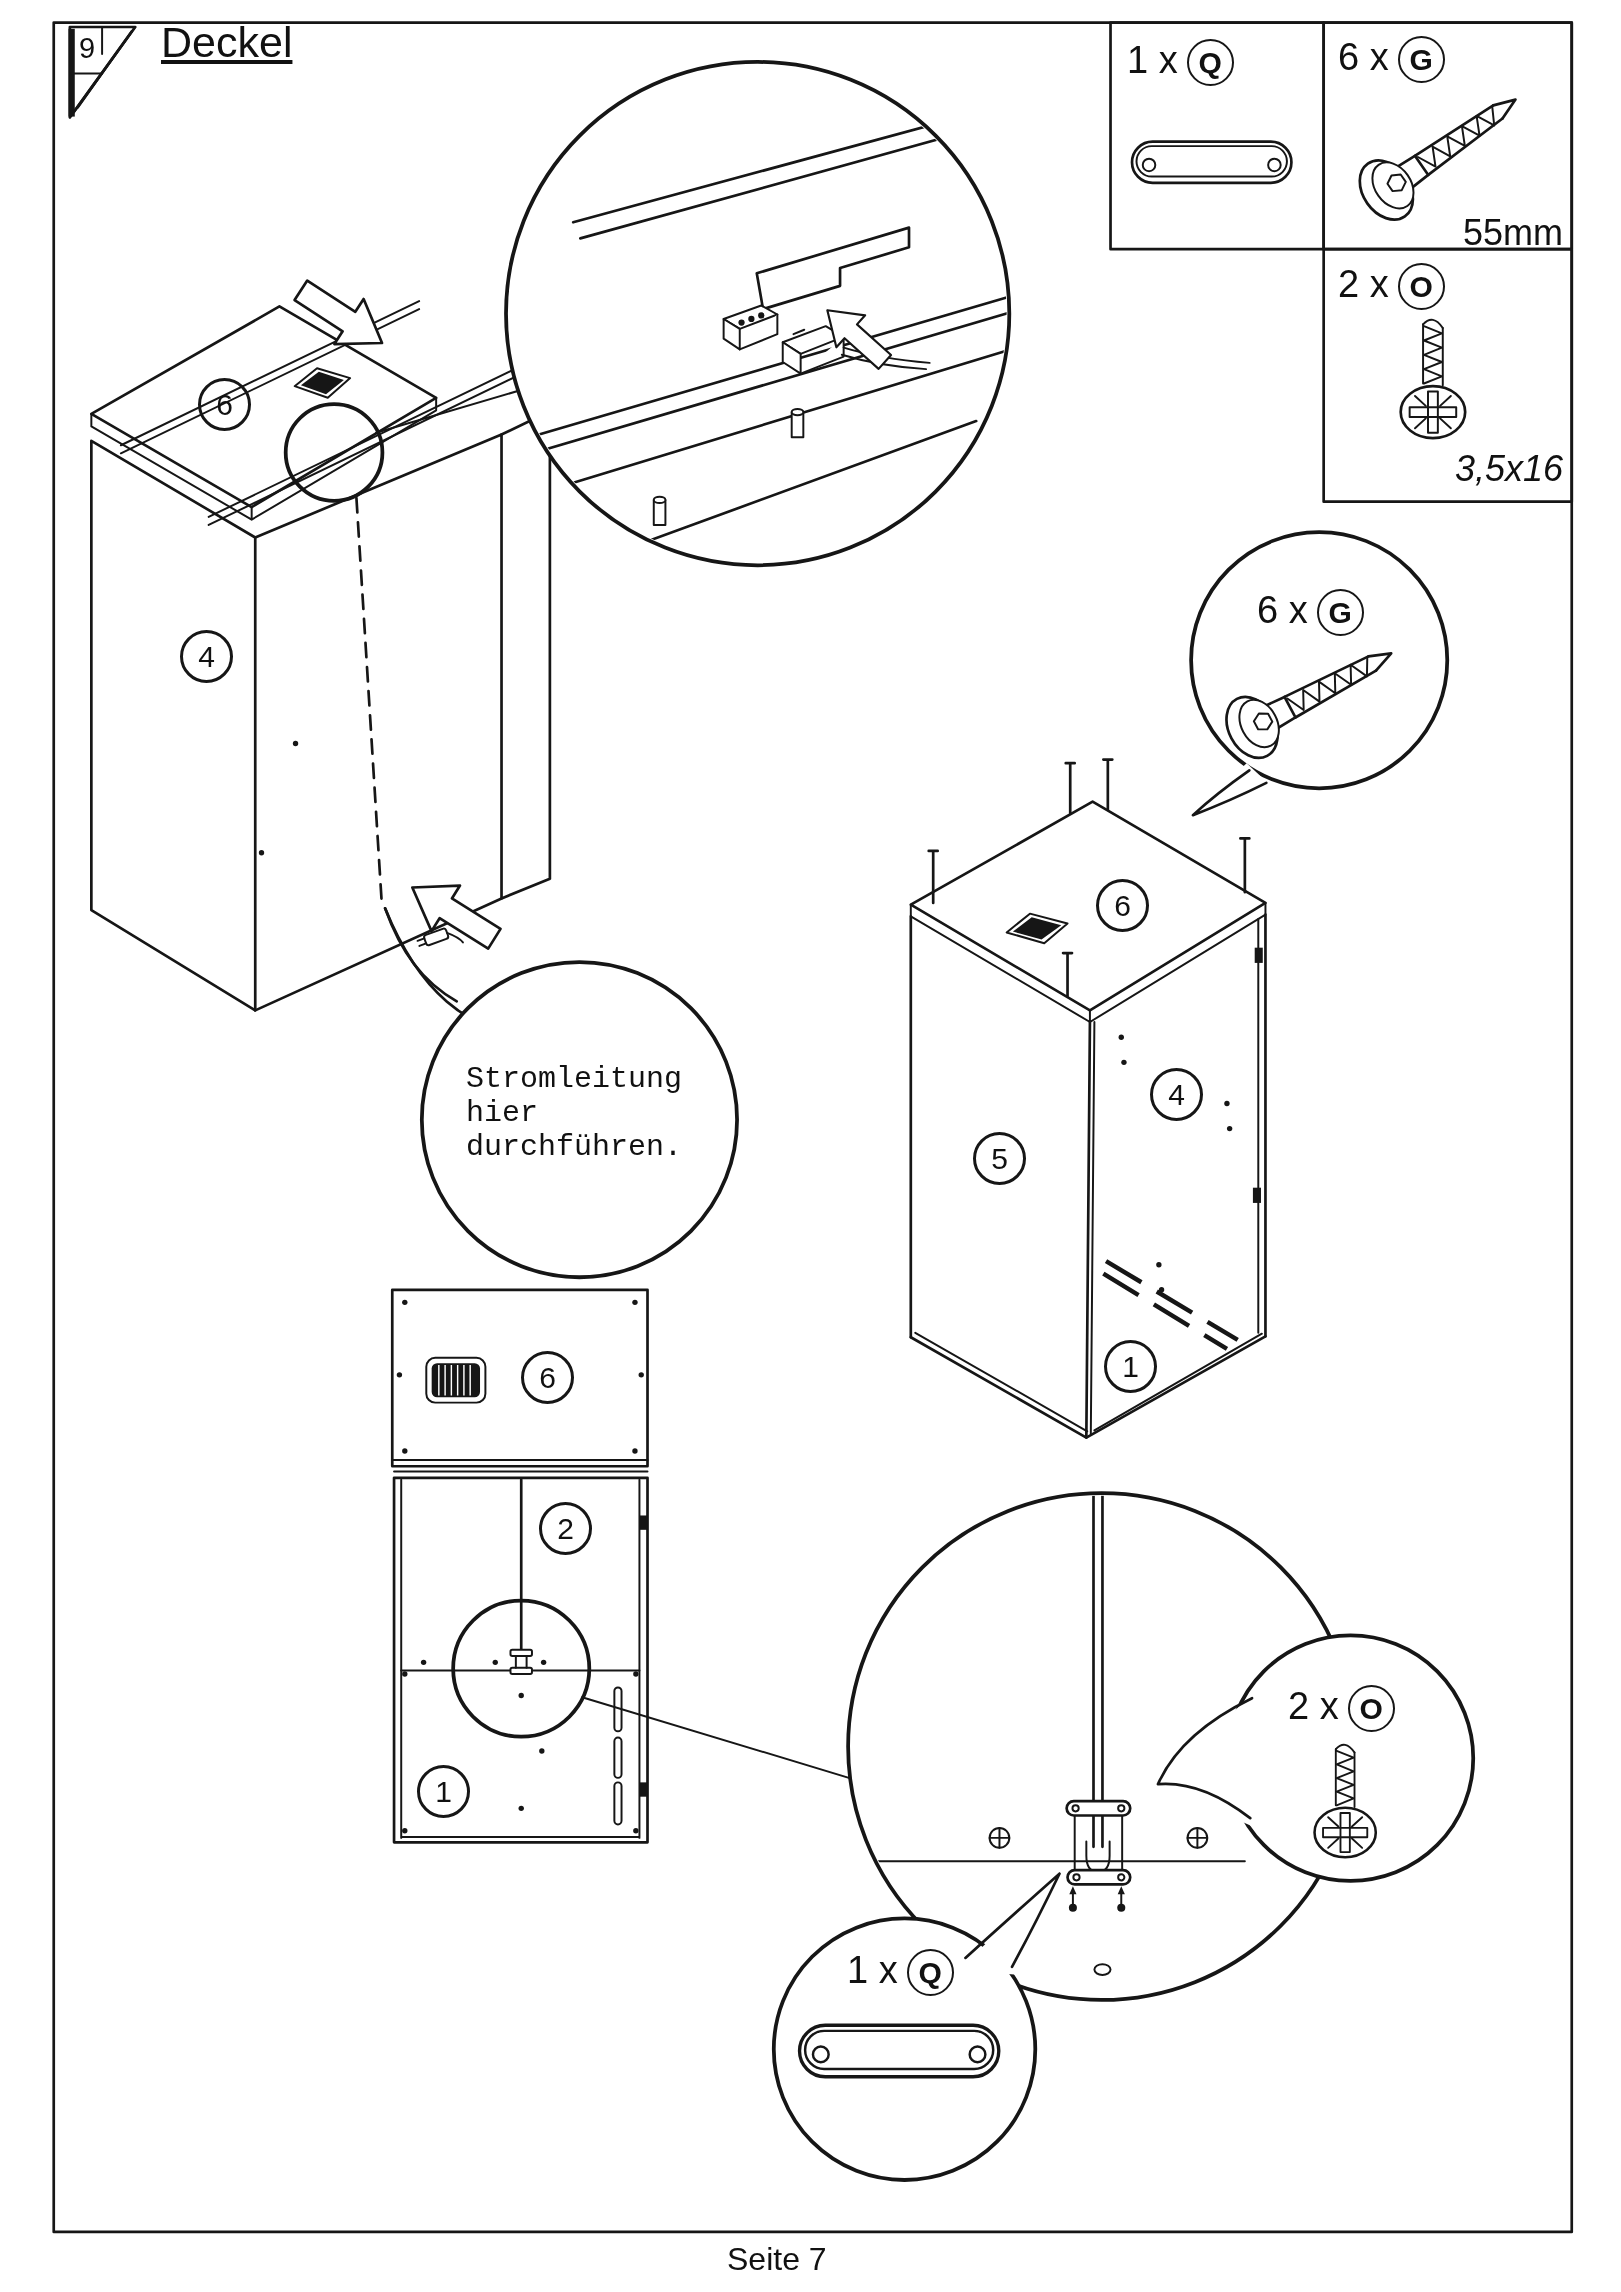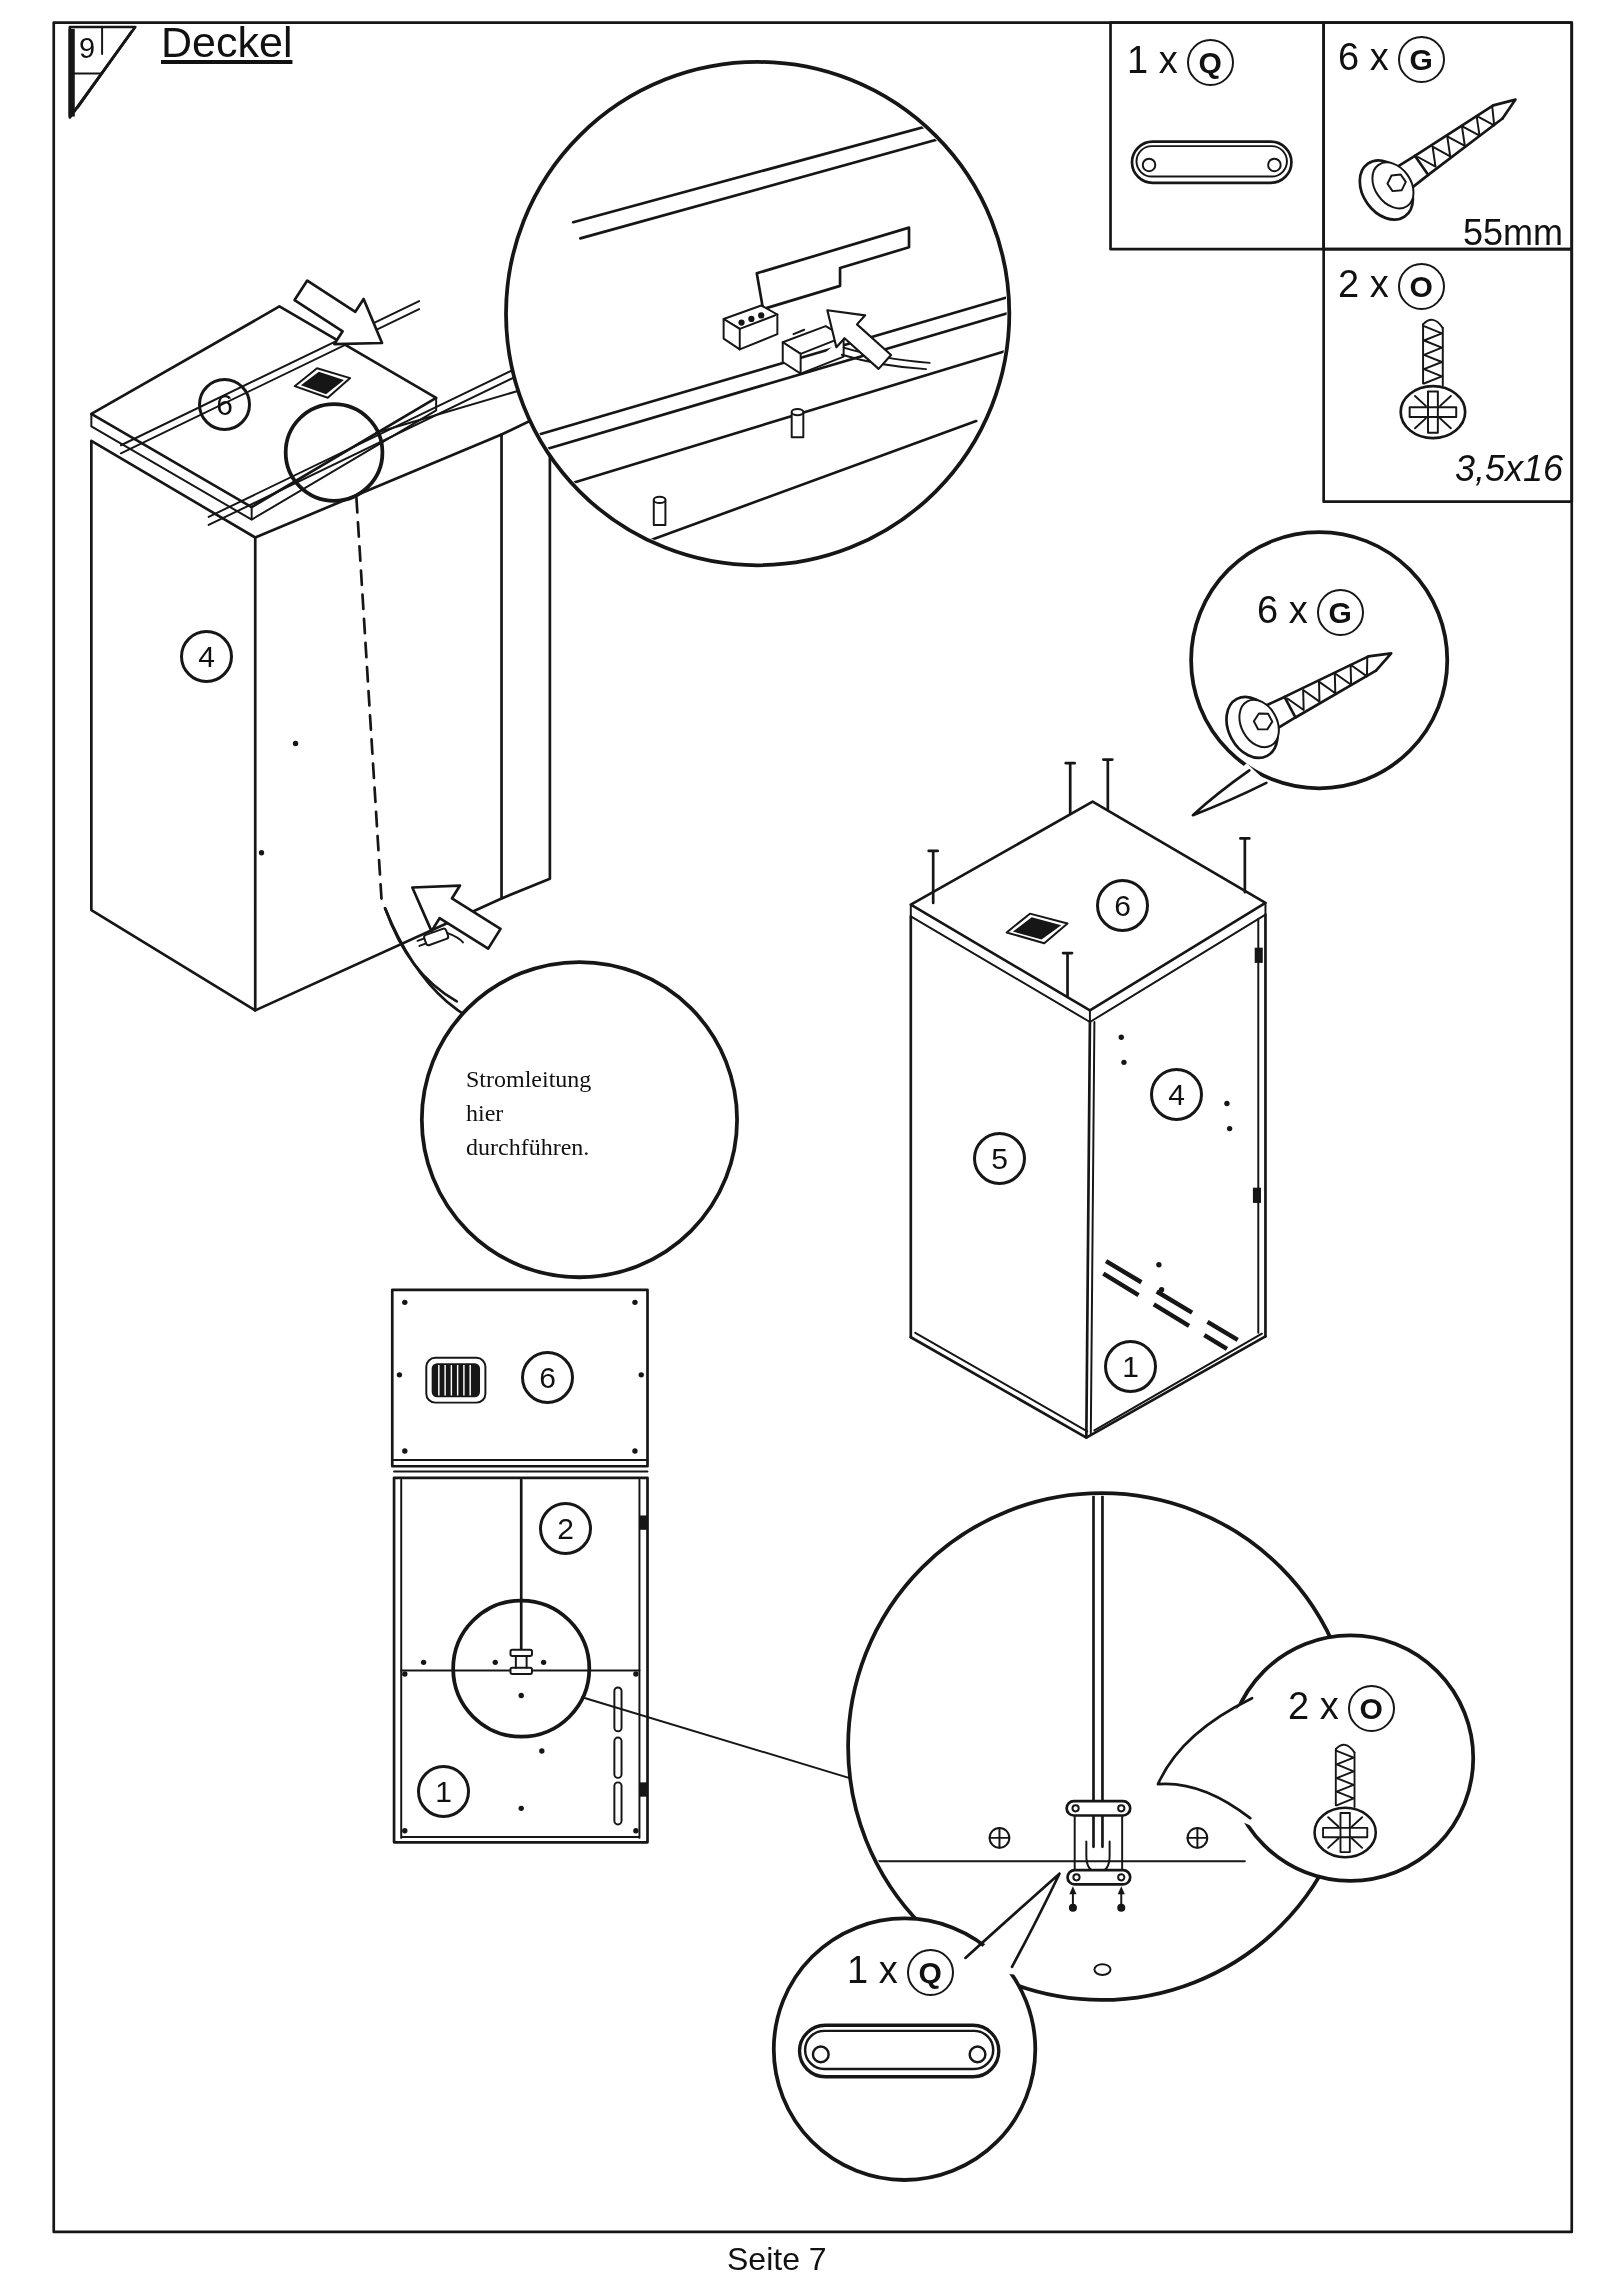--- a/index.html
+++ b/index.html
@@ -14,21 +14,21 @@
   svg .kfill{fill:#161616;stroke:none;}
   svg .dot{fill:#161616;stroke:none;}
   .txt{position:absolute;white-space:nowrap;}
   .qty-row{position:absolute;display:flex;align-items:flex-start;gap:9px;}
   .qty-txt{font-size:38px;color:#111;}
   .letter-circle{display:inline-flex;width:43px;height:43px;border:2.7px solid #161616;border-radius:50%;
        align-items:center;justify-content:center;font-size:30px;font-weight:bold;background:#fff;}
   .num-circle{position:absolute;width:47px;height:47px;border:3.1px solid #161616;border-radius:50%;
        display:flex;align-items:center;justify-content:center;font-size:30px;background:transparent;}
   .size-txt{position:absolute;width:170px;text-align:right;font-size:36px;}
-  .note-line{font-family:Liberation Serif, serif;font-size:24px;line-height:34px;color:#111;}
+  .note-line{font-family:Liberation Mono, monospace;font-size:30px;line-height:34px;color:#111;}
   .title{font-size:43px;}
   .stepnum{font-size:29px;}
   .footer{font-size:32px;}
 </style>
 </head>
 <body>
 
 <div id="app">
 
 <svg id="lineart" width="1621" height="2293" viewBox="0 0 1810 2560">

